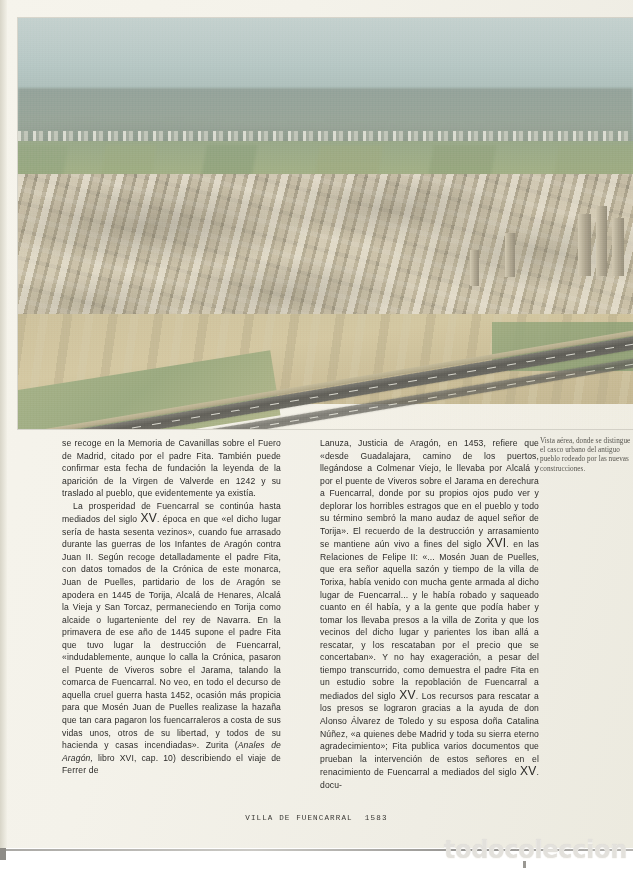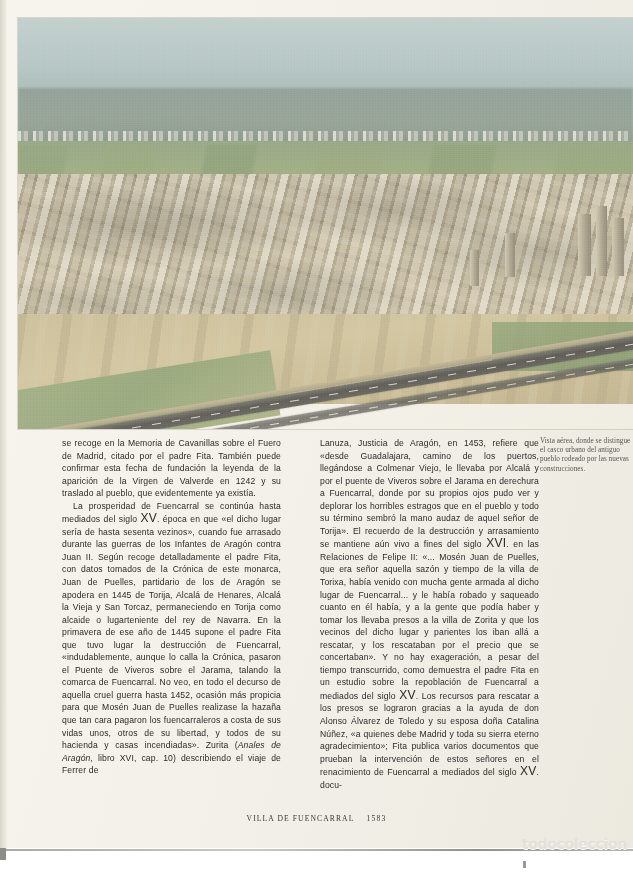--- a/index.html
+++ b/index.html
@@ -178,21 +178,21 @@
     font-family:"Liberation Serif", serif;
     font-size:7.2px;
     line-height:9.2px;
     color:#55534d;
     letter-spacing:.05px;
   }
   
   .footer{
     position:absolute;left:0;top:814px;width:633px;
     text-align:center;
-    font-family:Liberation Serif, serif;
+    font-family:Liberation Mono, monospace;
     font-size:7.6px;
     letter-spacing:1.1px;
     color:#3a3935;
   }
   .footer .fnum{margin-left:12px;letter-spacing:1.2px;}
   
   .bottom-strip{
     position:absolute;left:0;top:848px;width:633px;height:26px;
     background:#ffffff;
   }
@@ -202,21 +202,21 @@
     opacity:.75;
   }
   .strip-corner{
     position:absolute;left:0;top:848px;width:6px;height:12px;
     background:#8e8c87;
   }
   .watermark{
     position:absolute;right:6px;top:836px;
     font-family:"DejaVu Sans", sans-serif;
     font-weight:bold;
-    font-size:14px;
+    font-size:24px;
     letter-spacing:-.3px;
     color:#e3e1dc;
     text-shadow:0 1px 0 #fbfaf7, 0 0 1px #d6d4ce;
     white-space:nowrap;
   }
   .wm-dot{
     position:absolute;right:107px;top:861px;width:3px;height:7px;
     background:#9a9893;
   }
 </style>

